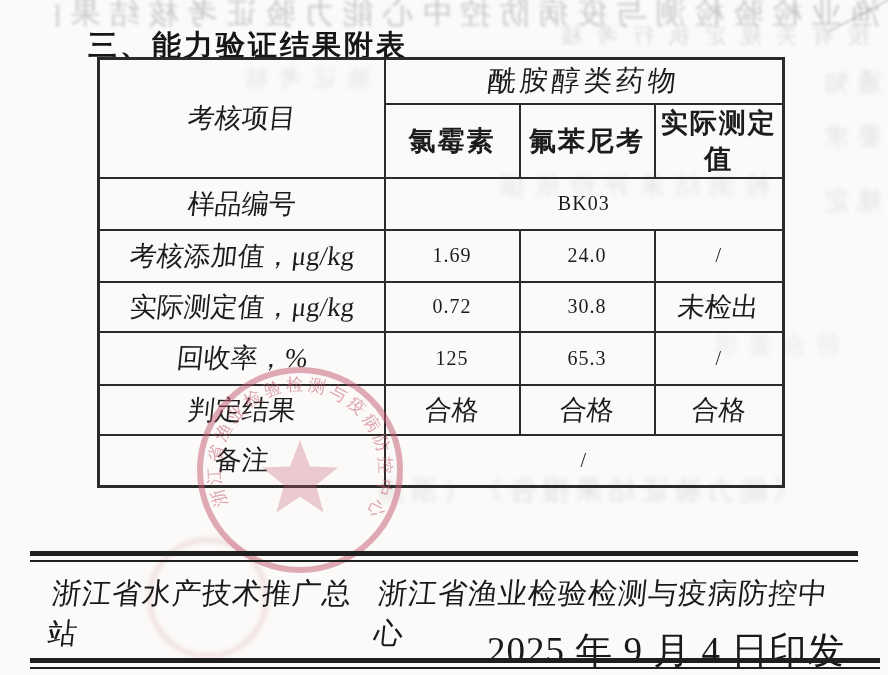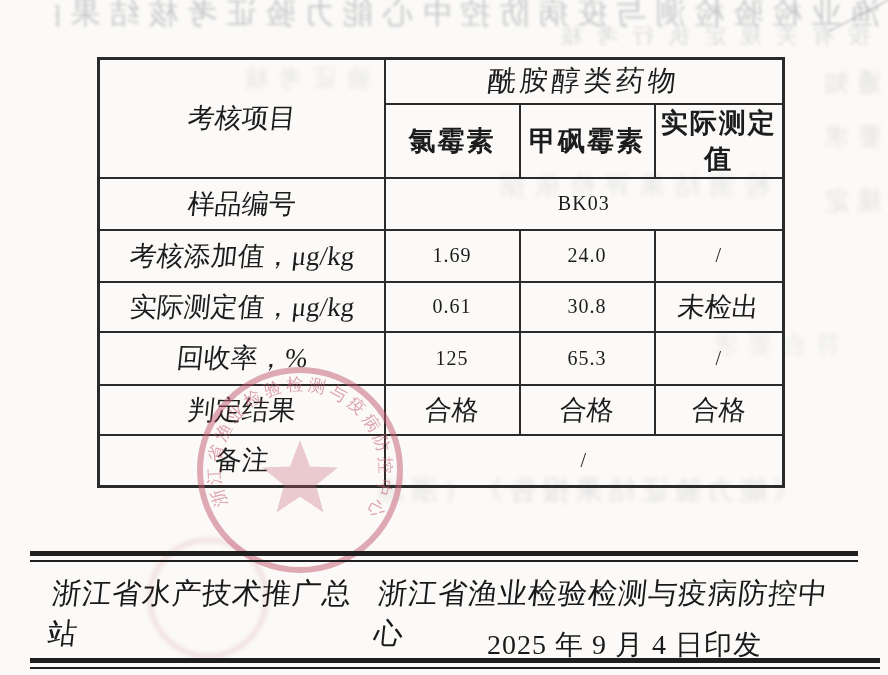--- a/index.html
+++ b/index.html
@@ -72,70 +72,71 @@
   .rule-top-thin{left:30px;top:560px;width:828px;height:2px;}
   .rule-bottom-thick{left:30px;top:658px;width:850px;height:5px;}
   .rule-bottom-thin{left:30px;top:667px;width:850px;height:2px;}
   .issuers{
     position:absolute;left:50px;top:574px;width:800px;
     display:flex;justify-content:space-between;
     font-size:29px;letter-spacing:1px;color:#191919;
   }
   .print-date{
     position:absolute;left:487px;top:626px;
-    font-size:28px;letter-spacing:1px;color:#191919;
+    font-size:37px;letter-spacing:1px;color:#191919;
   }
 </style>
 </head>
 <body>
 
 <div class="page">
 
   <div class="bleed bleed-top1">渔业检验检测与疫病防控中心能力验证考核结果的通知要求规定执行</div>
   <div class="bleed bleed-top2">按有关规定执行考核</div>
   <div class="bleed bleed-corner-cell">验证考核</div>
   <div class="bleed bleed-right1">通知</div>
   <div class="bleed bleed-right2">要求</div>
   <div class="bleed bleed-right3">规定</div>
   <div class="bleed bleed-sample-row">检测结果评价依据</div>
   <div class="bleed bleed-recovery-row">符合要求</div>
   <div class="bleed bleed-below-table">《能力验证结果报告》（浙渔检测字第号）</div>
   <div class="fold-mark"></div>
 
+  <div class="doc-title">三、能力验证结果附表</div>
 
   <table class="results">
     <colgroup>
       <col class="c1">
         <col class="c2">
         <col class="c3">
         <col class="c4">
     </colgroup>
     <tbody>
       <tr class="r1">
         <td rowspan="2"><span class="kai">考核项目</span></td>
         <td colspan="3" class="group-hd"><span class="kai">酰胺醇类药物</span></td>
       </tr>
       <tr class="r2">
         <td class="strong"><span>氯霉素</span></td>
-        <td class="strong"><span>甲砜霉素</span></td>
+        <td class="strong"><span>氟苯尼考</span></td>
         <td class="strong"><span>实际测定值</span></td>
       </tr>
       <tr class="r3">
         <td><span class="kai">样品编号</span></td>
         <td colspan="3" class="num">BK03</td>
       </tr>
       <tr class="r4">
         <td><span class="kai">考核添加值，μg/kg</span></td>
         <td class="num">1.69</td>
         <td class="num">24.0</td>
         <td class="num">/</td>
       </tr>
       <tr class="r5">
         <td><span class="kai">实际测定值，μg/kg</span></td>
-        <td class="num">0.61</td>
+        <td class="num">0.72</td>
         <td class="num">30.8</td>
         <td><span class="kai">未检出</span></td>
       </tr>
       <tr class="r6">
         <td><span class="kai">回收率，%</span></td>
         <td class="num">125</td>
         <td class="num">65.3</td>
         <td class="num">/</td>
       </tr>
       <tr class="r7">

